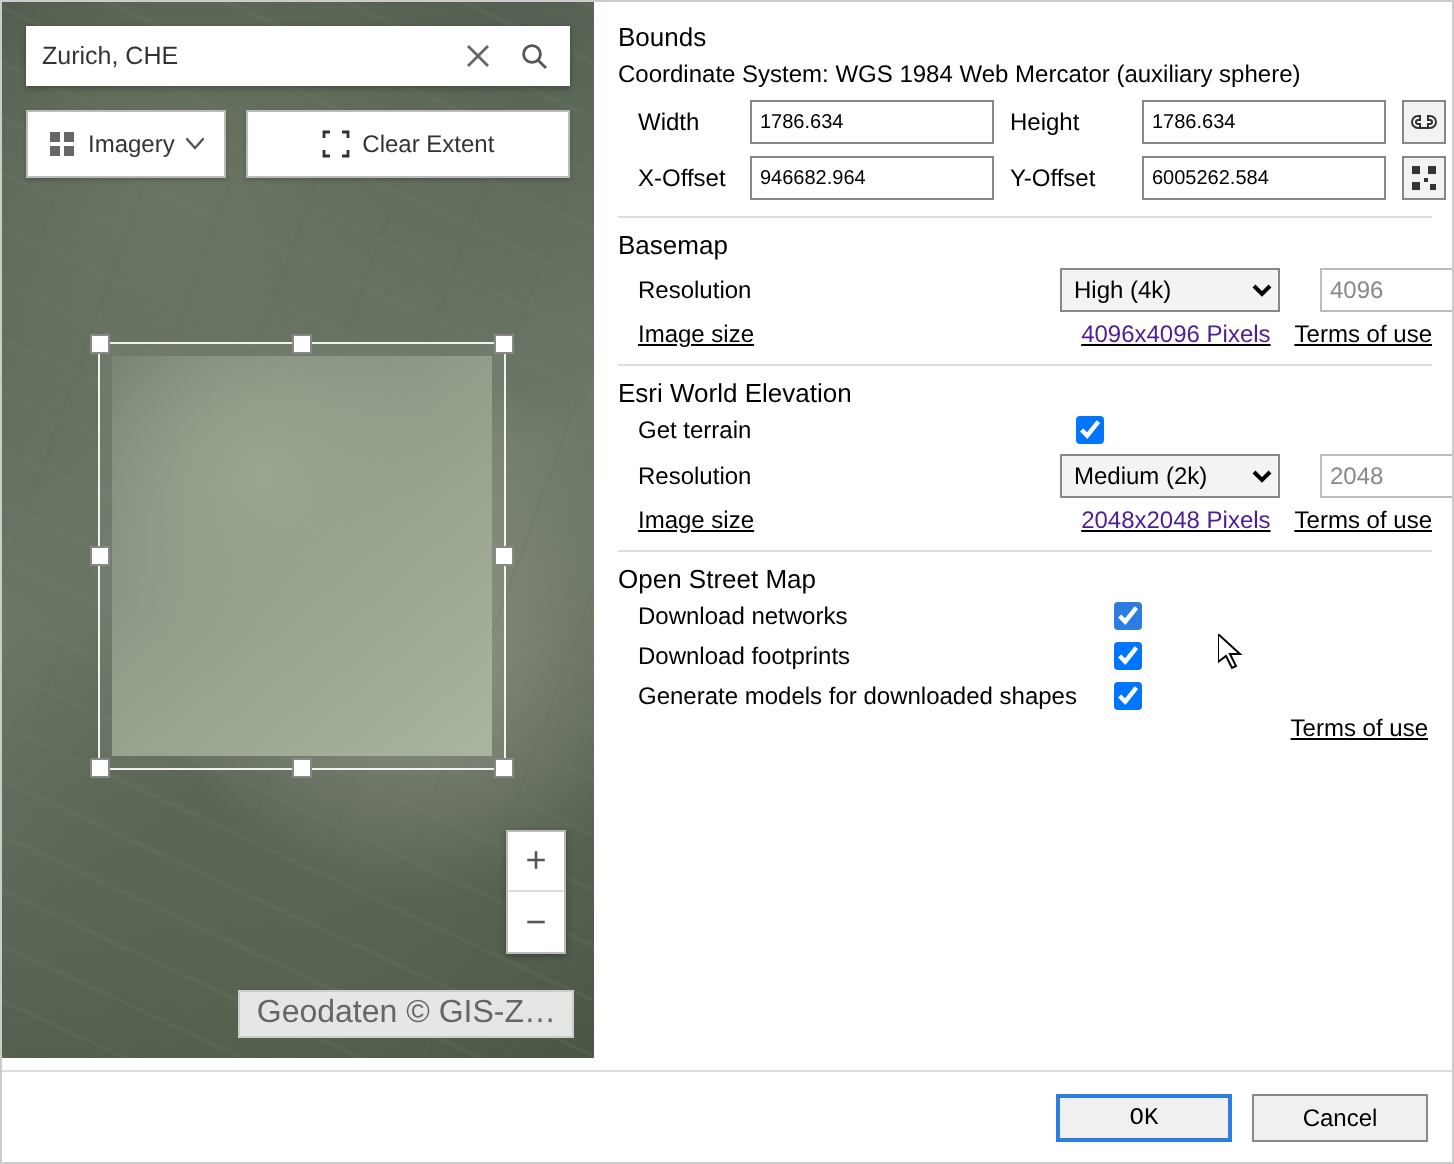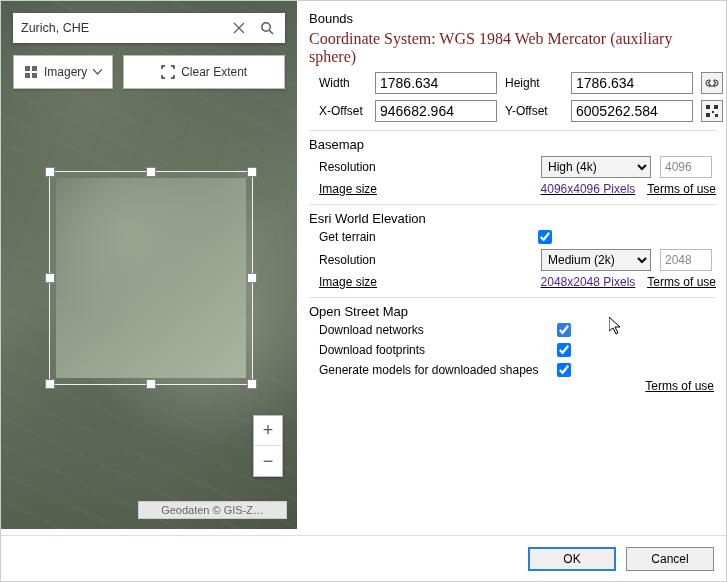--- a/index.html
+++ b/index.html
@@ -27,44 +27,44 @@
   radial-gradient(circle at 40% 30%, #9aa590 0%, transparent 50%),
   linear-gradient(140deg,#7a8575 0%,#8a9585 30%,#9aa590 60%,#aab5a0 100%);
   mix-blend-mode:normal; }
 .handle { position:absolute; width:10px; height:10px; background:#fff; border:1px solid #888; }
 .h-nw{left:-5px;top:-5px}.h-n{left:calc(50% - 5px);top:-5px}.h-ne{right:-5px;top:-5px}
 .h-w{left:-5px;top:calc(50% - 5px)}.h-e{right:-5px;top:calc(50% - 5px)}
 .h-sw{left:-5px;bottom:-5px}.h-s{left:calc(50% - 5px);bottom:-5px}.h-se{right:-5px;bottom:-5px}
 .zoom { position:absolute; right:14px; bottom:52px; width:30px; background:#fff; border:1px solid #bbb; box-shadow:0 1px 3px rgba(0,0,0,.3); }
 .zoom div { height:30px; display:flex; align-items:center; justify-content:center; font-size:18px; color:#555; cursor:pointer; }
 .zoom div:first-child { border-bottom:1px solid #ddd; }
-.attrib { position:absolute; right:10px; bottom:10px; background:rgba(255,255,255,.85); padding:2px 22px; font-size:11px; color:#666; border:1px solid #ccc; }
+.attrib { position:absolute; right:10px; bottom:10px; background:rgba(255,255,255,.85); padding:2px 8px; font-size:16px; color:#666; border:1px solid #ccc; }
 
 .props { flex:1; padding:6px 10px 6px 12px; overflow:auto; }
 .section-title { font-size:13px; color:#000; margin-top:4px; margin-bottom:4px; }
-.coord-line { font-size:16px; color:#7f1d1d; margin-bottom:6px;font-family:Liberation Serif, serif; }
+.coord-line { font-size:12px; color:#000000; margin-bottom:6px; }
 .lbl { font-size:12px; color:#000; }
-.tf { border:1px solid #888; height:22px; padding:0 4px; font-size:14px; }
+.tf { border:1px solid #888; height:22px; padding:0 4px; font-size:10px; }
 .bounds-grid { display:grid; grid-template-columns: 58px 122px 58px 122px 24px; gap:6px 8px; align-items:center; }
 .icon-btn { width:22px; height:22px; border:1px solid #888; background:#f3f3f3; display:flex; align-items:center; justify-content:center; cursor:pointer; }
 hr.sep { border:none; border-top:1px solid #ddd; margin:8px 0 6px; }
-.prop-row { display:grid; grid-template-columns: 1fr 110px 56px; gap:9px; align-items:center; margin-bottom:4px; padding-left:10px; }
+.prop-row { display:grid; grid-template-columns: 1fr 110px 56px; gap:20px; align-items:center; margin-bottom:4px; padding-left:10px; }
 .prop-row2 { display:grid; grid-template-columns: 1fr auto auto; gap:12px; align-items:center; margin-bottom:4px; padding-left:10px;text-decoration:underline; }
 .prop-row3 { display:grid; grid-template-columns: 1fr 18px; gap:8px; align-items:center; margin-bottom:5px; padding-left:10px; padding-right: 160px;}
 select.combo { border:1px solid #888; height:22px; padding:0 2px; font-size:12px; background:#f3f3f3; }
-.ro { border:1px solid #bbb; height:22px; width:52px; padding:0 4px; color:#888; background:#fff; }
+.ro { border:1px solid #bbb; height:22px; width:68px; padding:0 4px; color:#888; background:#fff; }
 .val-text { text-align:left; color:#4c1d95; }
 .link { color:#000; text-decoration:underline; cursor:pointer; }
 input[type=checkbox]{ width:14px; height:14px; cursor:pointer;}
 .osm-right { padding-left:10px; display:grid; grid-template-columns: minmax(200px, 230px) 18px; gap:8px; row-gap:6px; }
 .osm-terms-row { display:flex; justify-content:flex-end; padding-right:2px; margin-top:2px;}
 
 .footer { position:absolute; left:0; right:0; bottom:0; height:46px; border-top:1px solid #ddd; display:flex; justify-content:flex-end; align-items:center; gap:10px; padding:0 12px; background:#fff;}
 .btn { width:88px; height:24px; border:1px solid #888; background:#f0f0f0; cursor:pointer; }
-.btn.primary { border:2px solid #2b7de1; }
+.btn.primary { border:2px solid #2b7de1;font-family:Liberation Mono, monospace; }
 
 .cursor { position:absolute; left:608px; top:316px; pointer-events:none; }
 svg { display:block; }
 </style>
 </head>
 <body>
 
 <div class="container">
   <div class="map-panel">
     <div class="map-img"></div>

